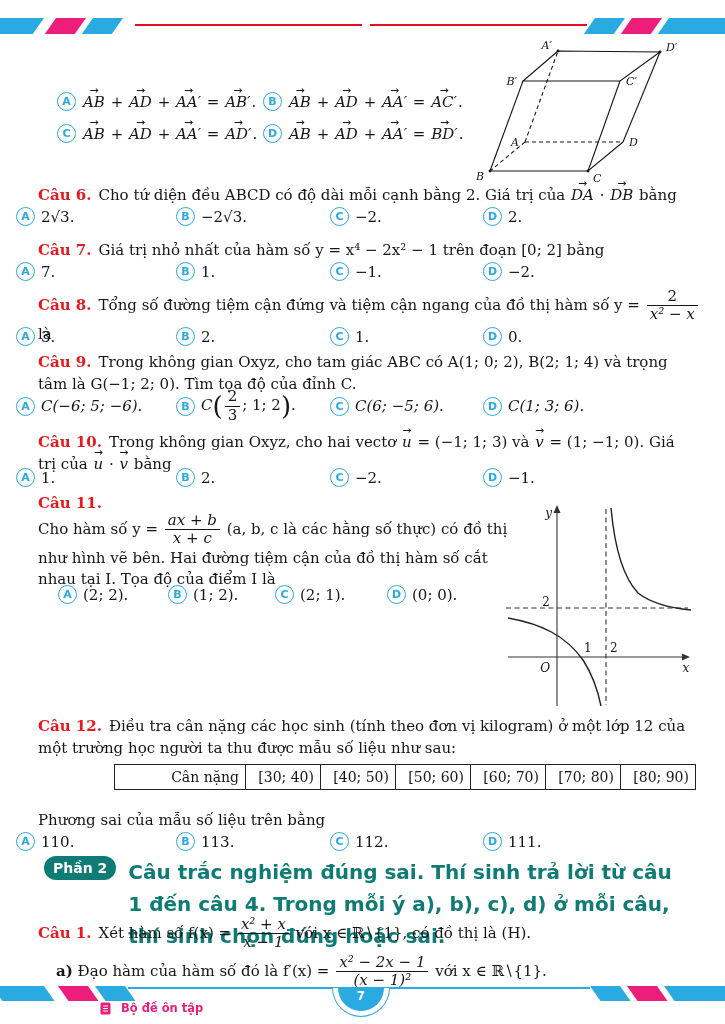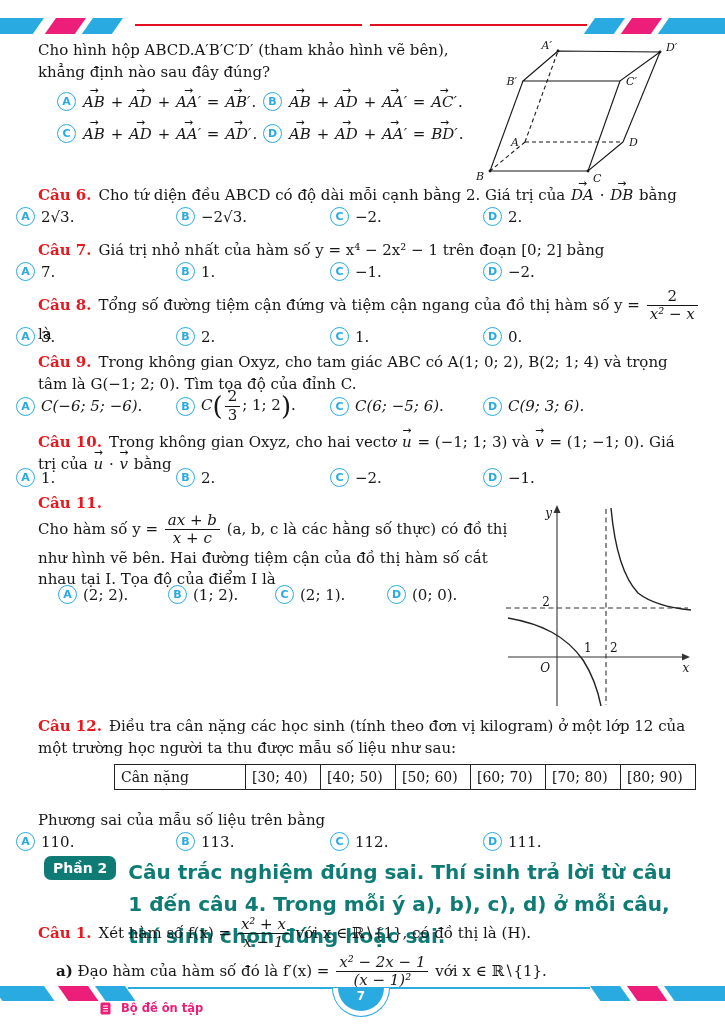--- a/index.html
+++ b/index.html
@@ -25,26 +25,26 @@
   .fnum{display:block;border-bottom:1.2px solid #161616;padding:0 3px;}
   .fden{display:block;padding:0 3px;}
   .bigp{font-size:26px;font-weight:400;vertical-align:middle;line-height:1;}
   
   .deco{position:absolute;height:16px;transform:skewX(-35deg);transform-origin:0 0;}
   .decoF{position:absolute;height:15px;transform:skewX(35deg);transform-origin:0 0;}
   .cyan{background:#29abe2;} .pink{background:#ec1e79;}
   .redline{position:absolute;top:24px;height:2px;background:#e30f1e;}
   
   .wtable{border-collapse:collapse;font-size:14px;}
-  .wtable td{border:1.2px solid #222;text-align:left;padding:2px 6px;height:20px;}
+  .wtable td{border:1.2px solid #222;text-align:right;padding:2px 6px;height:20px;}
   .wtable td.c0{width:118px;} .wtable td.cn{width:62px;}
   
   .p2wrap{display:flex;align-items:flex-start;gap:12px;}
   .p2badge{flex:none;background:#0e7b75;color:#fff;font-family:"DejaVu Sans",sans-serif;
-           font-weight:bold;font-size:14px;padding:4px 9px;border-radius:7px;}
+           font-weight:bold;font-size:14px;padding:4px 9px;border-radius:12px;}
   .p2text{color:#0e7b75;font-family:"DejaVu Sans",sans-serif;font-weight:bold;
           font-size:20px;line-height:1.6;}
   
   .thinline{position:absolute;top:987px;left:128px;width:462px;height:2px;background:#29abe2;}
   .pagebadge{position:absolute;left:332px;top:988px;width:58px;height:29px;background:#fff;
              border:1.6px solid #29abe2;border-top:none;border-radius:0 0 60px 60px;z-index:3;box-sizing:border-box;}
   .pagebadge .inner{width:46px;height:23px;margin:0 auto;border-radius:0 0 46px 46px;background:#29abe2;
              display:flex;align-items:flex-start;justify-content:center;color:#fff;
              font-family:"DejaVu Sans",sans-serif;font-weight:bold;font-size:12px;padding-top:1px;box-sizing:border-box;}
   .brand{position:absolute;left:100px;top:1001px;display:flex;align-items:center;gap:10px;
@@ -60,21 +60,20 @@
     <div class="deco cyan" style="top:18px;left:-6px;width:50px;"></div>
     <div class="deco pink" style="top:18px;left:56px;width:30px;"></div>
     <div class="deco cyan" style="top:18px;left:93px;width:30px;"></div>
     <div class="redline" style="left:135px;width:227px;"></div>
     <div class="redline" style="left:370px;width:217px;"></div>
     <div class="deco cyan" style="top:18px;left:595px;width:30px;"></div>
     <div class="deco pink" style="top:18px;left:632px;width:30px;"></div>
     <div class="deco cyan" style="top:18px;left:669px;width:70px;"></div>
   </div>
 
-  <div class="abs qtext" style="top:40px;left:38px;width:450px;">Cho hình hộp ABCD.A′B′C′D′ (tham khảo hình vẽ bên), khẳng định nào sau đây đúng?</div>
 
   <div class="abs" style="top:86px;left:38px;width:440px;display:grid;grid-template-columns:206px 1fr;row-gap:7px;padding-left:19px;">
     <div class="opt vrow">
       <span class="letter">A</span>
       <span><span class="vec">AB</span> <span>+</span> <span class="vec">AD</span> <span>+</span> <span class="vec">AA′</span> <span>=</span> <span class="vec">AB′</span><span>.</span></span>
     </div>
     <div class="opt vrow">
       <span class="letter">B</span>
       <span><span class="vec">AB</span> <span>+</span> <span class="vec">AD</span> <span>+</span> <span class="vec">AA′</span> <span>=</span> <span class="vec">AC′</span><span>.</span></span>
     </div>
@@ -194,21 +193,21 @@
     <div class="opt">
         <span class="letter">B</span>
         <span><span class="it">C</span><span class="bigp">(</span><span class="frac"><span class="fnum">2</span><span class="fden">3</span></span><span>; 1; 2</span><span class="bigp">)</span><span>.</span></span>
       </div>
     <div class="opt">
         <span class="letter">C</span>
         <span class="it">C(6; −5; 6).</span>
       </div>
     <div class="opt">
         <span class="letter">D</span>
-        <span class="it">C(9; 3; 6).</span>
+        <span class="it">C(1; 3; 6).</span>
       </div>
   </div>
 
   <div class="abs qtext" style="top:432px;left:38px;width:658px;">
     <span class="qlabel">Câu 10.</span><span>Trong không gian Oxyz, cho hai vectơ </span><span class="vec">u</span><span> = (−1; 1; 3) và </span><span class="vec">v</span><span> = (1; −1; 0). Giá trị của </span><span class="vec">u</span><span> · </span><span class="vec">v</span><span> bằng</span>
   </div>
   <div class="abs optrow" style="top:468px;width:687px;">
     <div class="opt">
         <span class="letter">A</span>
         <span>1.</span>

